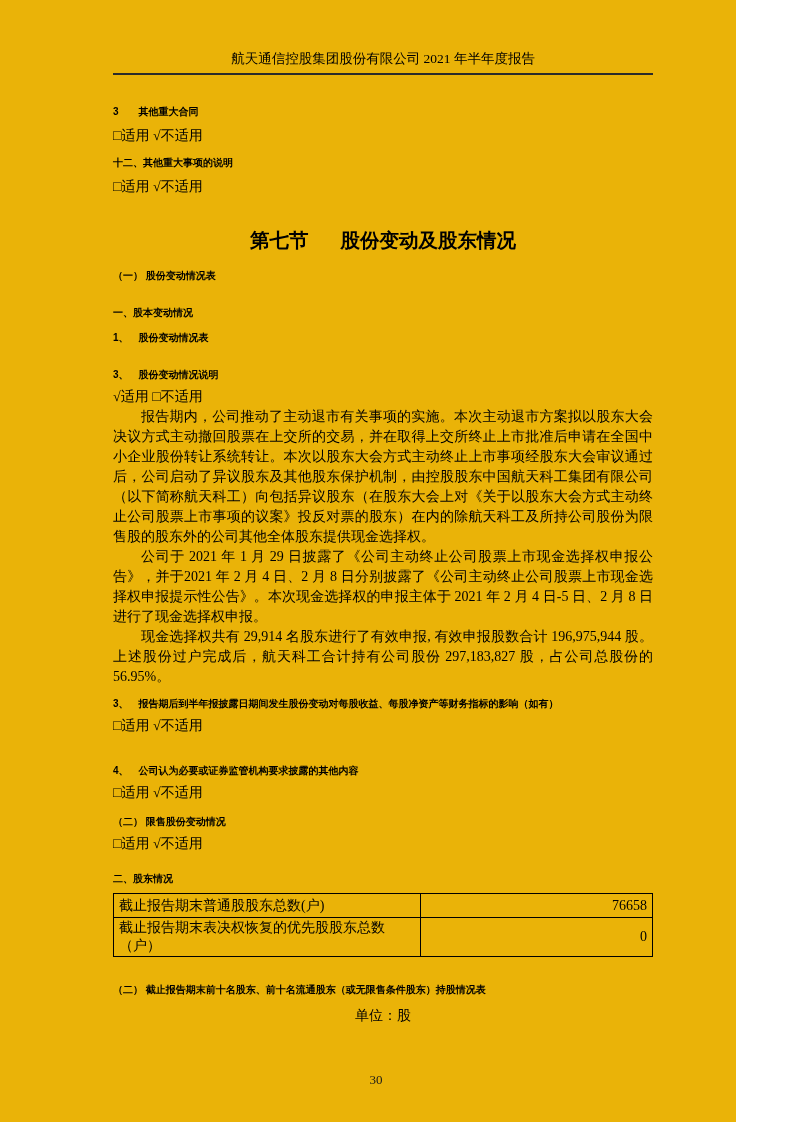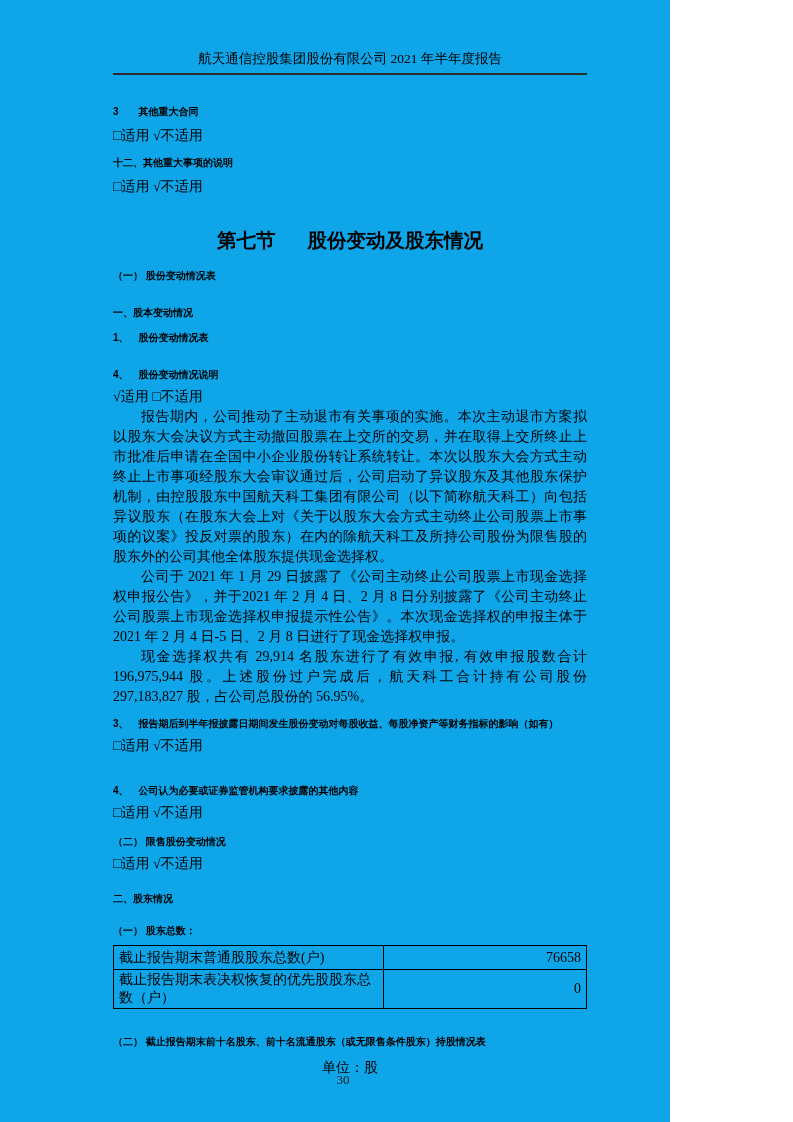--- a/index.html
+++ b/index.html
@@ -1,21 +1,21 @@
 <!DOCTYPE html>
 <html><head>
 <meta charset="utf-8">
 <style>
   * { margin: 0; padding: 0; box-sizing: border-box; }
   html, body { background: #ffffff; }
   .page {
     position: relative;
-    width: 670px;
+    width: 736px;
     height: 1122px;
-    background: #0ea5e9;
+    background: #eab308;
     color: #000000;
     font-family: "Liberation Serif", "DejaVu Serif", serif;
     overflow: hidden;
     padding-left: 36px;
   }
   .content {
     position: absolute;
     left: 113px;
     right: 83px;
     top: 0;
@@ -122,39 +122,38 @@
       <span>第七节</span>
       <span>股份变动及股东情况</span>
     </div>
 
     <div class="h-bold mt11">（一） 股份变动情况表</div>
 
     <div class="h-bold mt16">一、股本变动情况</div>
 
     <div class="h-bold mt4">1、　股份变动情况表</div>
 
-    <div class="h-bold mt16">4、　股份变动情况说明</div>
+    <div class="h-bold mt16">3、　股份变动情况说明</div>
     <div class="line mt2">√适用 □不适用</div>
 
     <div class="para">报告期内，公司推动了主动退市有关事项的实施。本次主动退市方案拟以股东大会决议方式主动撤回股票在上交所的交易，并在取得上交所终止上市批准后申请在全国中小企业股份转让系统转让。本次以股东大会方式主动终止上市事项经股东大会审议通过后，公司启动了异议股东及其他股东保护机制，由控股股东中国航天科工集团有限公司（以下简称航天科工）向包括异议股东（在股东大会上对《关于以股东大会方式主动终止公司股票上市事项的议案》投反对票的股东）在内的除航天科工及所持公司股份为限售股的股东外的公司其他全体股东提供现金选择权。</div>
     <div class="para">公司于 2021 年 1 月 29 日披露了《公司主动终止公司股票上市现金选择权申报公告》，并于2021 年 2 月 4 日、2 月 8 日分别披露了《公司主动终止公司股票上市现金选择权申报提示性公告》。本次现金选择权的申报主体于 2021 年 2 月 4 日-5 日、2 月 8 日进行了现金选择权申报。</div>
     <div class="para">现金选择权共有 29,914 名股东进行了有效申报, 有效申报股数合计 196,975,944 股。上述股份过户完成后，航天科工合计持有公司股份 297,183,827 股，占公司总股份的 56.95%。</div>
 
     <div class="h-bold mt6">3、　报告期后到半年报披露日期间发生股份变动对每股收益、每股净资产等财务指标的影响（如有）</div>
     <div class="line mt2">□适用 √不适用</div>
 
     <div class="h-bold mt24">4、　公司认为必要或证券监管机构要求披露的其他内容</div>
     <div class="line mt2">□适用 √不适用</div>
 
     <div class="h-bold mt8">（二） 限售股份变动情况</div>
     <div class="line mt2">□适用 √不适用</div>
 
     <div class="h-bold mt14">二、股东情况</div>
 
-    <div class="h-bold mt11">（一） 股东总数：</div>
 
     <table class="sh-table">
       <tbody>
         <tr>
           <td class="cell-label">截止报告期末普通股股东总数(户)</td>
           <td class="cell-value">76658</td>
         </tr>
         <tr>
           <td class="cell-label">截止报告期末表决权恢复的优先股股东总数（户）</td>
           <td class="cell-value">0</td>

